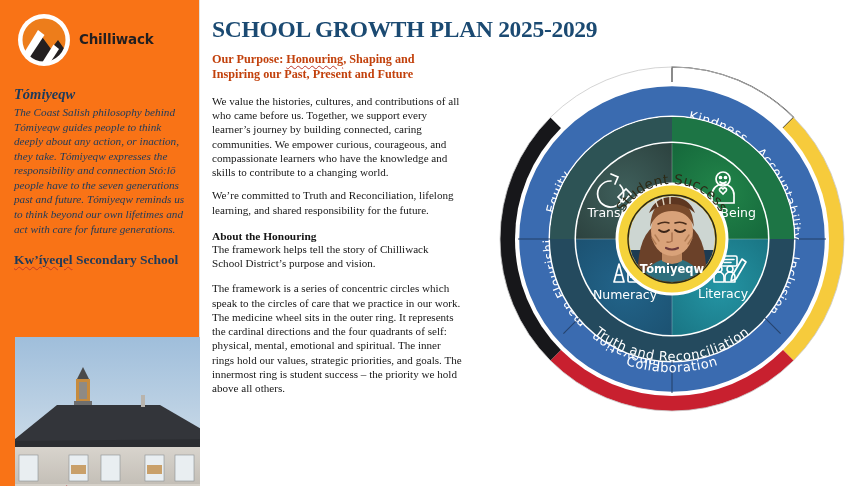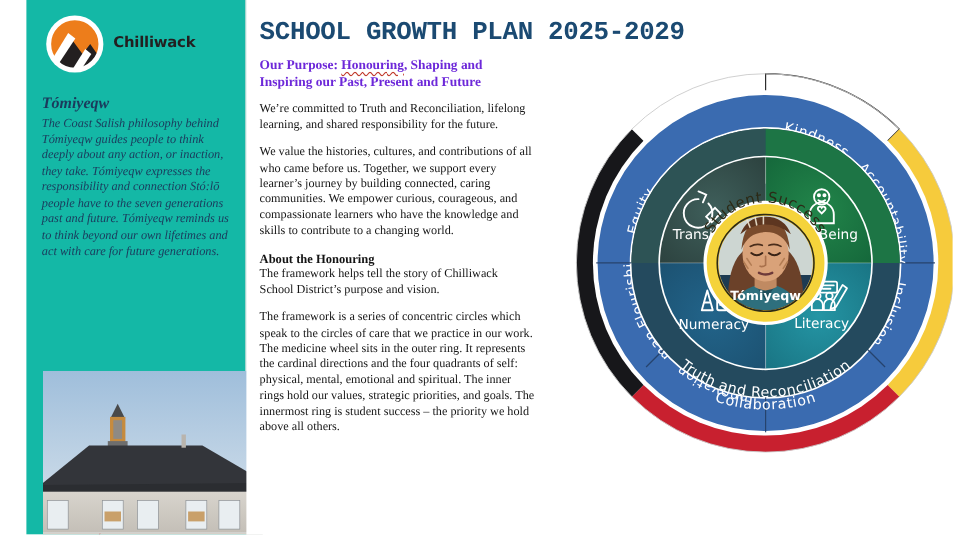--- a/index.html
+++ b/index.html
@@ -7,25 +7,24 @@
     width: 866px; height: 486px;
     background: #ffffff;
     font-family: "Liberation Serif", serif;
     overflow: hidden;
   }
   .page { position: relative; width: 866px; height: 486px; display: flex; }
 
   
   .sidebar {
     width: 200px; height: 486px;
-    background: #14b8a6;
+    background: #f97316;
     position: relative;
     flex: 0 0 200px;
     border-right: 1px solid #e2e2e0;
-    margin-left: 24px;
   }
   .logo-row {
     display: flex; align-items: center;
     padding: 14px 0 0 18px; gap: 9px;
   }
   .logo-mark {
     width: 52px; height: 52px; border-radius: 50%;
     background: #ffffff;
     display: block; flex: 0 0 52px;
     position: relative;
@@ -72,37 +71,37 @@
     width: 200px; height: 149px;
     overflow: hidden;
   }
 
   
   .main {
     position: relative; width: 666px; height: 486px;
     background: #ffffff;
   }
   .title {
-    font-family: Liberation Mono, monospace;
+    font-family: Liberation Serif, serif;
     font-weight: 700;
     font-size: 23.5px;
     letter-spacing: -0.3px;
     color: #1b4a72;
     position: absolute;
     left: 12px; top: 16px;
   }
   .col-text {
     position: absolute;
     left: 12px; top: 52px;
     width: 250px;
   }
   .purpose {
     font-family: "Liberation Serif", serif;
     font-weight: 700; font-size: 12.2px;
-    line-height: 1.26; color: #6d28d9;
+    line-height: 1.26; color: #c2410c;
   }
   .purpose .wav { text-decoration: underline; text-decoration-color: #c0392b;
     text-decoration-style: wavy; text-underline-offset: 2px; text-decoration-thickness: 1px; }
   .para {
     font-family: "Liberation Serif", serif;
     font-size: 11.1px; line-height: 1.285;
     color: #161616; margin-top: 11px;
   }
   .para.tight { margin-top: 9px; }
   .subhead {
@@ -142,20 +141,23 @@
         </svg>
       </span>
       <span class="logo-name">
         <span>Chilliwack</span><br>
       </span>
     </div>
 
     <div class="sb-heading">Tómiyeqw</div>
     <div class="sb-body">The Coast Salish philosophy behind Tómiyeqw guides people to think deeply about any action, or inaction, they take. Tómiyeqw expresses the responsibility and connection Stó:lō people have to the seven generations past and future. Tómiyeqw reminds us to think beyond our own lifetimes and act with care for future generations.</div>
 
+    <div class="sb-school">
+      <span class="sq">Kw’íyeqel</span><span> Secondary School</span>
+    </div>
 
     <div class="photo">
       <svg width="200" height="183" viewBox="0 0 200 183">
         <defs>
           <linearGradient id="sky" x1="0" y1="0" x2="0" y2="1">
             <stop offset="0%" stop-color="#9fbedb"></stop>
             <stop offset="55%" stop-color="#c7d8e7"></stop>
             <stop offset="100%" stop-color="#e3e9ee"></stop>
           </linearGradient>
           <linearGradient id="wall" x1="0" y1="0" x2="0" y2="1">
@@ -214,22 +216,22 @@
     </div>
   </aside>
 
   <main class="main">
 
     <h1 class="title">SCHOOL GROWTH PLAN 2025-2029</h1>
 
     <div class="col-text">
       <p class="purpose"><span>Our Purpose: </span><span class="wav">Honouring</span><span>, Shaping and Inspiring our Past, Present and Future</span></p>
 
+      <p class="para">We value the histories, cultures, and contributions of all who came before us. Together, we support every learner’s journey by building connected, caring communities. We empower curious, courageous, and compassionate learners who have the knowledge and skills to contribute to a changing world.</p>
       <p class="para tight">We’re committed to Truth and Reconciliation, lifelong learning, and shared responsibility for the future.</p>
-      <p class="para">We value the histories, cultures, and contributions of all who came before us. Together, we support every learner’s journey by building connected, caring communities. We empower curious, courageous, and compassionate learners who have the knowledge and skills to contribute to a changing world.</p>
 
       <p class="subhead">About the Honouring</p>
       <p class="para nogap">The framework helps tell the story of Chilliwack School District’s purpose and vision.</p>
 
       <p class="para">The framework is a series of concentric circles which speak to the circles of care that we practice in our work. The medicine wheel sits in the outer ring. It represents the cardinal directions and the four quadrants of self: physical, mental, emotional and spiritual. The inner rings hold our values, strategic priorities, and goals. The innermost ring is student success – the priority we hold above all others.</p>
     </div>
 
     <div class="wheel-wrap">
       <svg width="388" height="388" viewBox="0 0 388 388">
         <defs>

